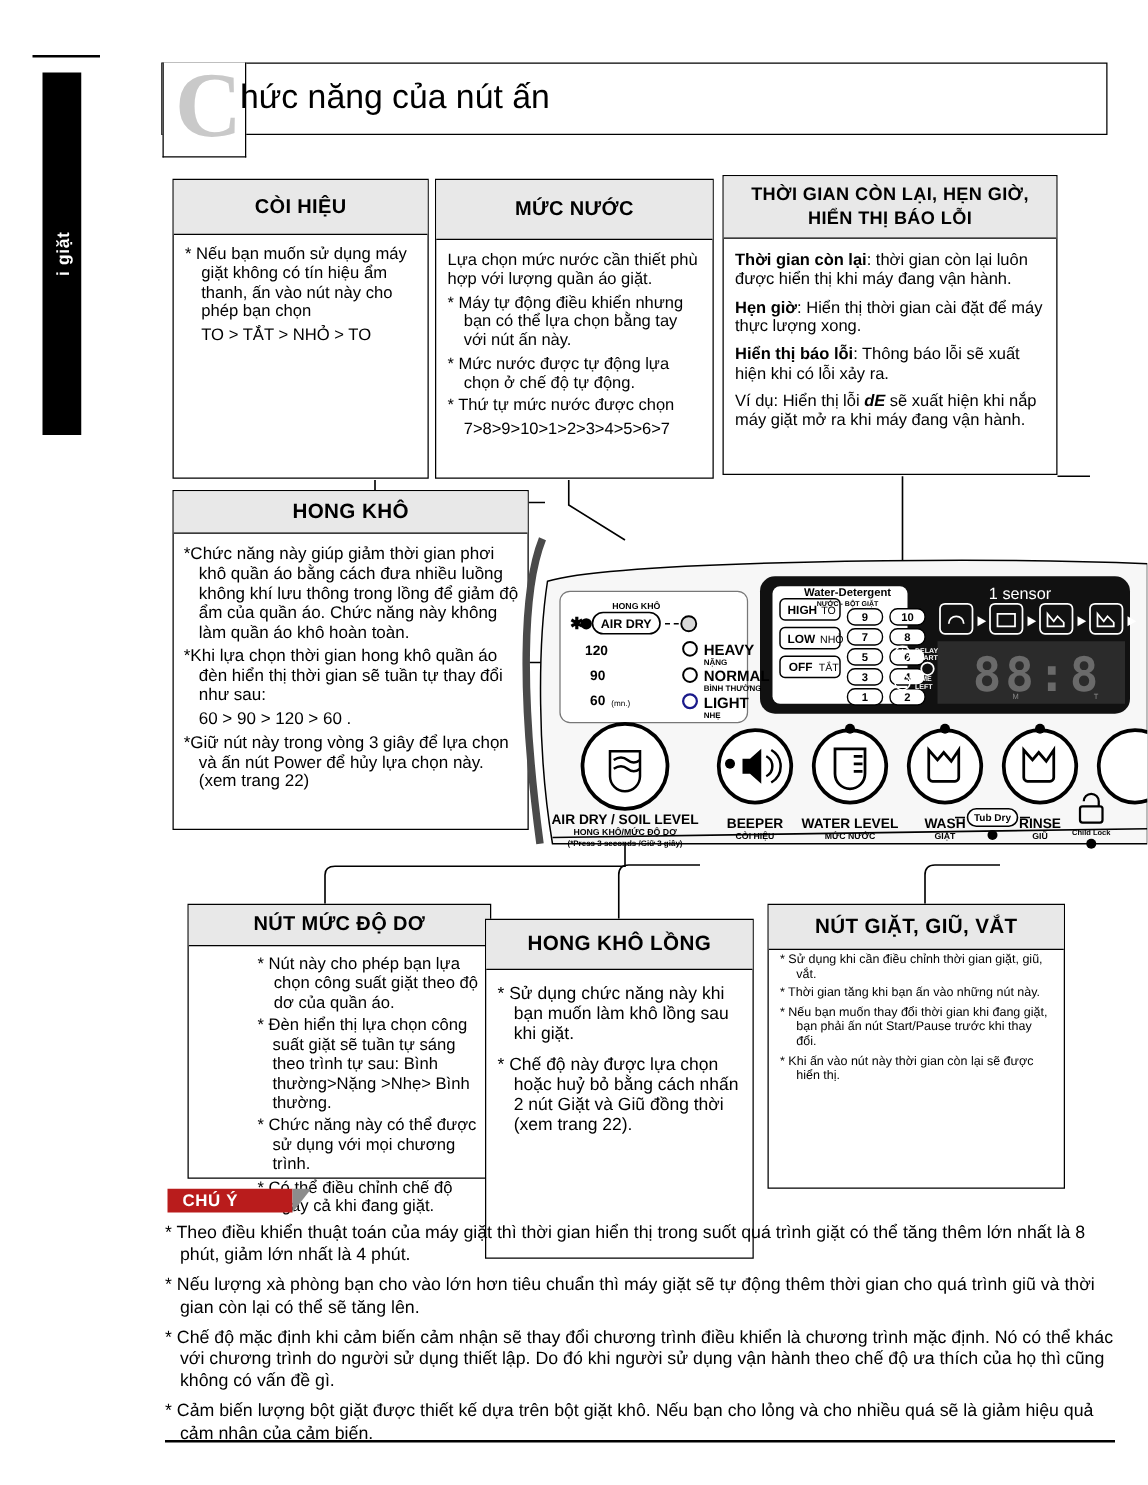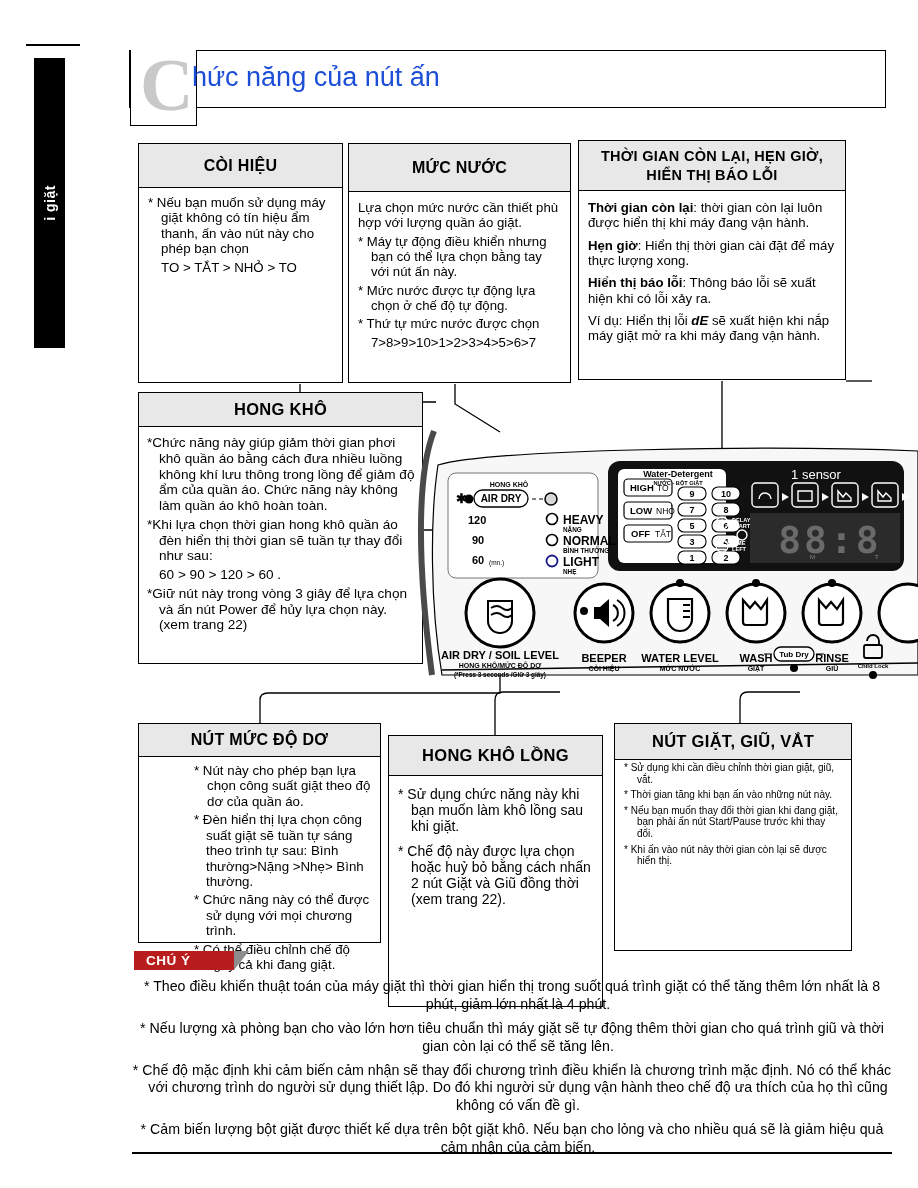--- a/index.html
+++ b/index.html
@@ -56,21 +56,21 @@
   #header-dropcap {
     position: absolute; left: 140px; top: 48px;
     font-size: 74px; line-height: 74px;
     font-weight: bold;
     color: #c9c9c9;
     font-family: "Liberation Serif", "DejaVu Serif", serif;
   }
   #header-title {
     position: absolute; left: 192px; top: 60px;
     font-size: 27px; line-height: 34px;
-    color: #1d4ed8;
+    color: #000000;
     white-space: nowrap;
   }
 
   
   .box {
     position: absolute;
     border: 1.5px solid #000;
     background: #fff;
   }
   .box > .box-hd {
@@ -112,21 +112,21 @@
 
   #box-timedisplay { left: 578px; top: 140px; width: 268px; height: 240px; }
   #box-timedisplay .box-hd { height: 50px; font-size: 14.5px; line-height: 1.25; }
   #box-timedisplay .box-bd { font-size: 13.2px; padding-top: 9px; }
   #box-timedisplay p { margin-bottom: 7px; }
 
   #box-airdry      { left: 138px; top: 392px; width: 285px; height: 272px; }
   #box-airdry .box-hd { height: 34px; font-size: 16.5px; }
   #box-airdry .box-bd { font-size: 13.6px; padding: 8px 6px 6px 8px; }
 
-  #box-soillevel   { left: 138px; top: 723px; width: 243px; height: 220px; }
+  #box-soillevel   { left: 150px; top: 723px; width: 243px; height: 220px; }
   #box-soillevel .box-hd { height: 33px; font-size: 16px; }
   #box-soillevel .box-bd { font-size: 13.3px; padding: 6px 5px 5px 7px; margin-left: 48px; }
 
   #box-tubdry      { left: 388px; top: 735px; width: 215px; height: 272px; }
   #box-tubdry .box-hd { height: 40px; font-size: 16.5px; }
   #box-tubdry .box-bd { font-size: 14px; padding: 10px 8px 6px 9px; }
   #box-tubdry p { margin-bottom: 8px; }
 
   #box-washrinse   { left: 614px; top: 723px; width: 238px; height: 228px; }
   #box-washrinse .box-hd { height: 36px; font-size: 16.5px; }
@@ -152,21 +152,20 @@
     position: absolute; left: 234px; top: 951px;
     width: 0; height: 0;
     border-top: 19px solid #8c8c8c;
     border-right: 15px solid transparent;
   }
   #note-body {
     position: absolute; left: 132px; top: 978px;
     width: 760px;
     font-size: 14.2px;
     line-height: 1.26;
-    text-align: center;
   }
   #note-body p {
     margin: 0 0 6px 0;
     padding-left: 12px;
     text-indent: -12px;
   }
   #note-rule {
     position: absolute; left: 132px; top: 1152px;
     width: 760px; height: 2px; background: #000;
   }

